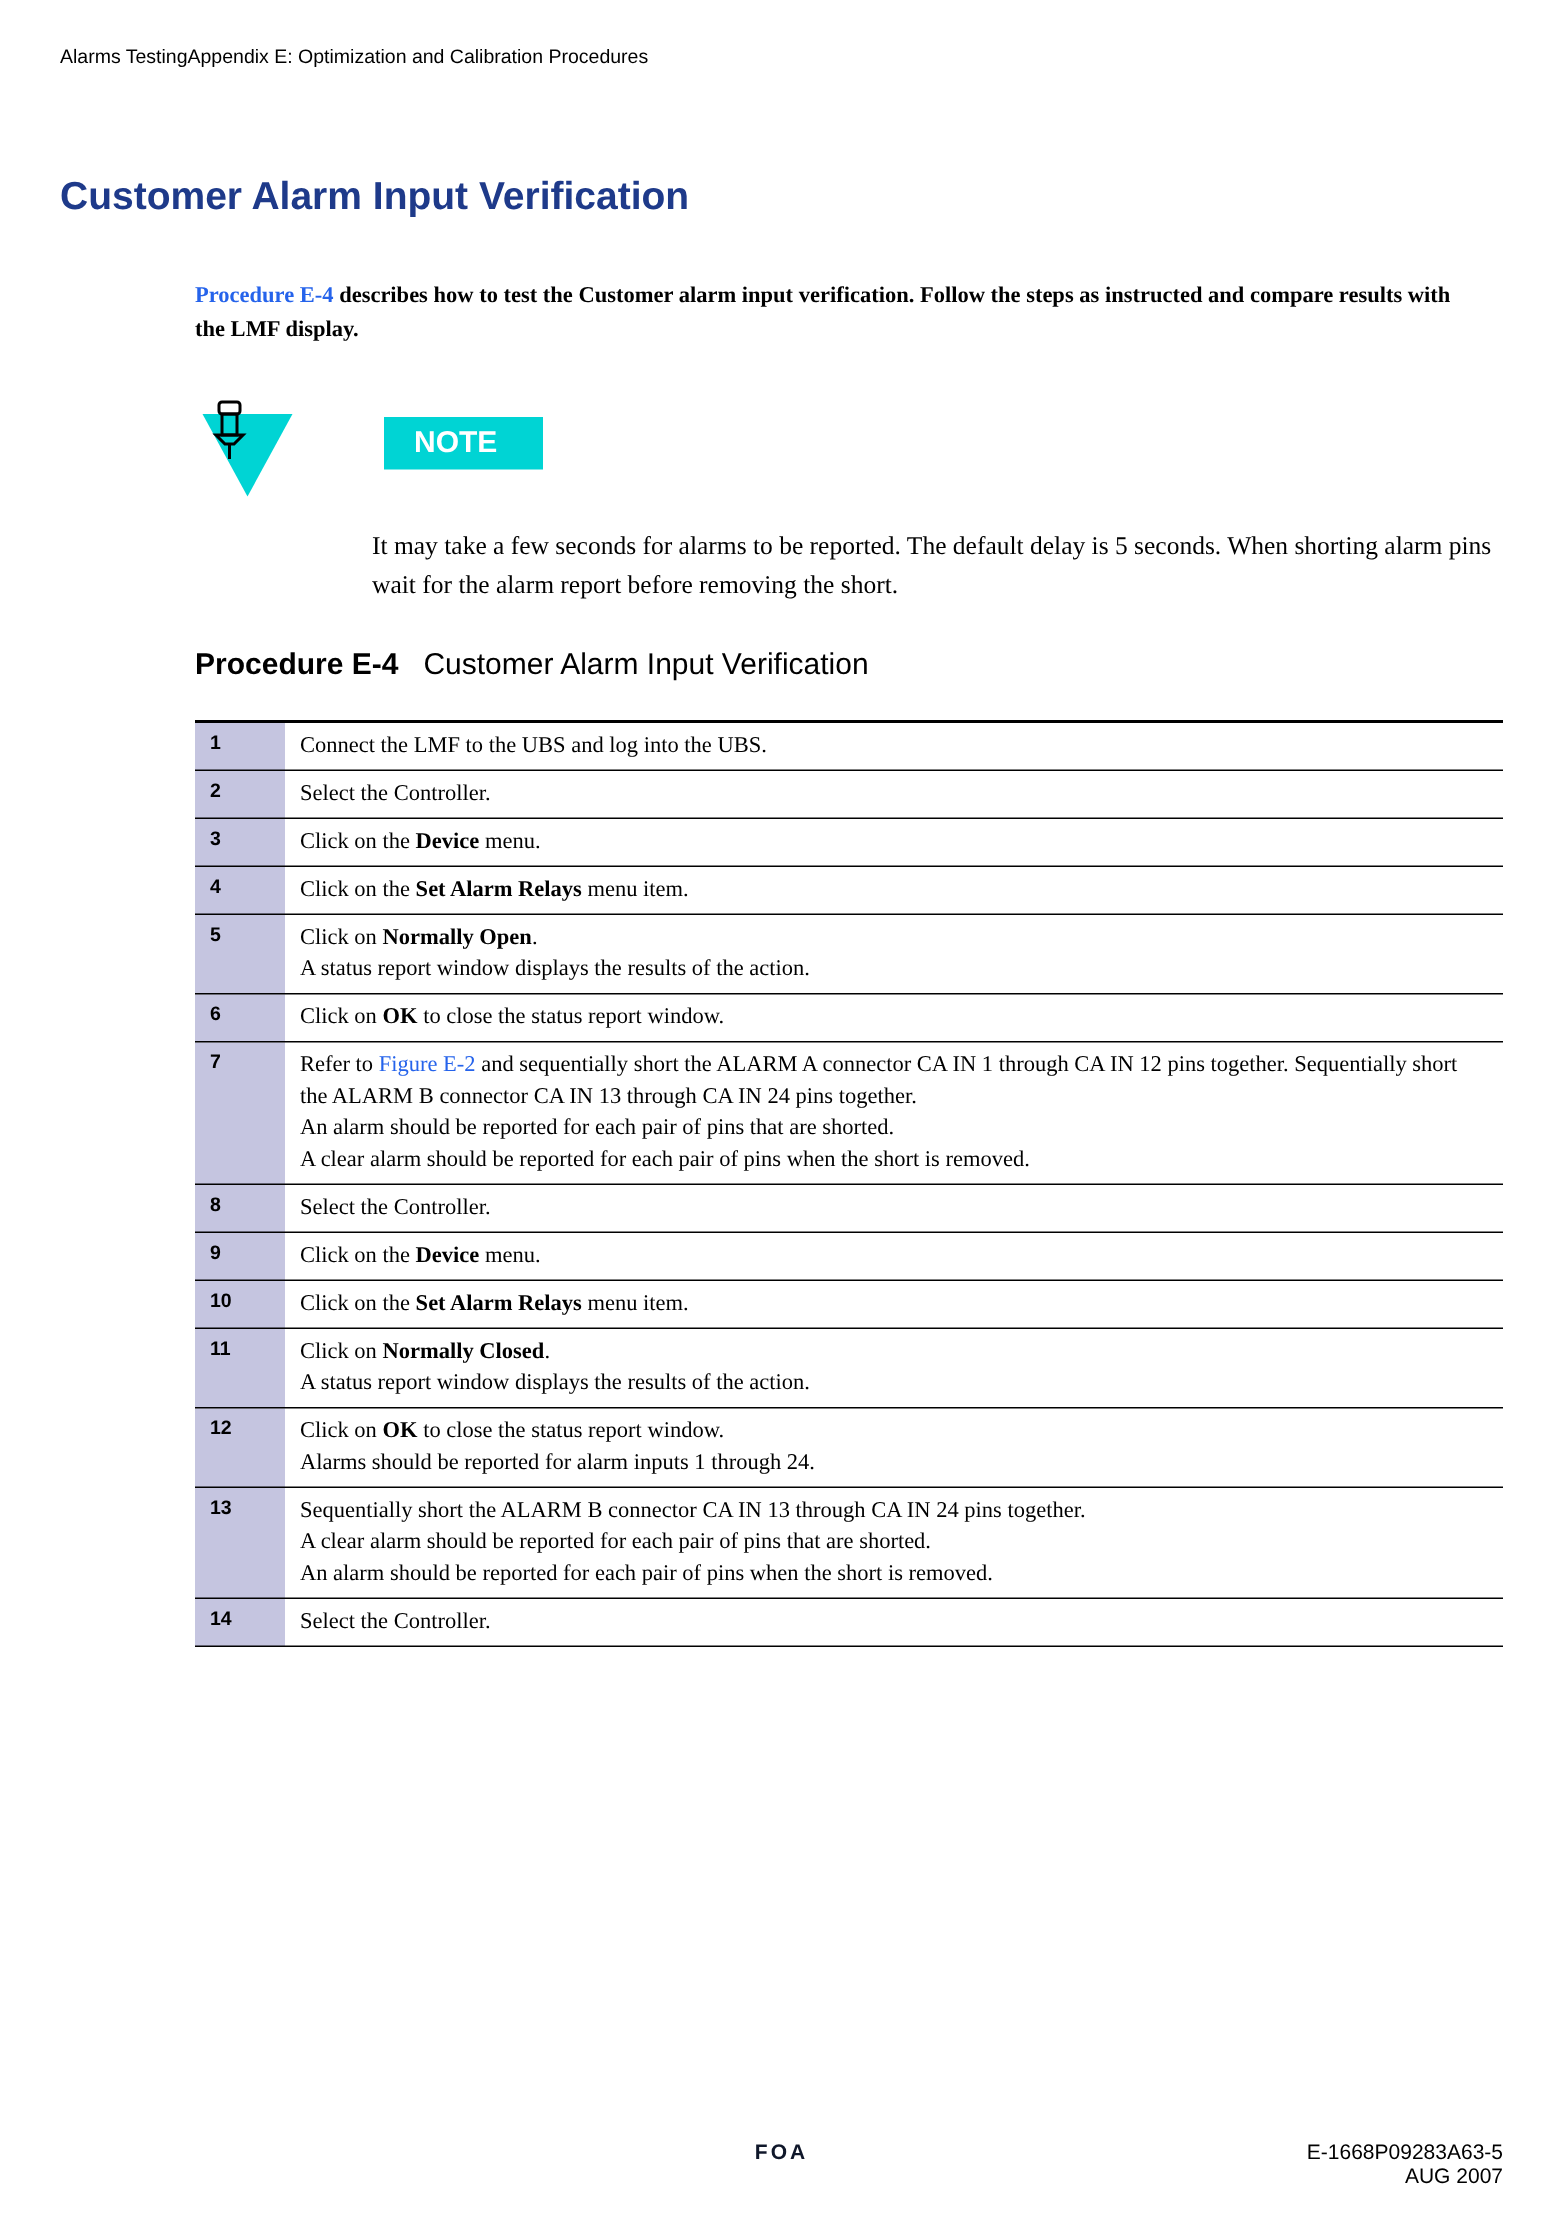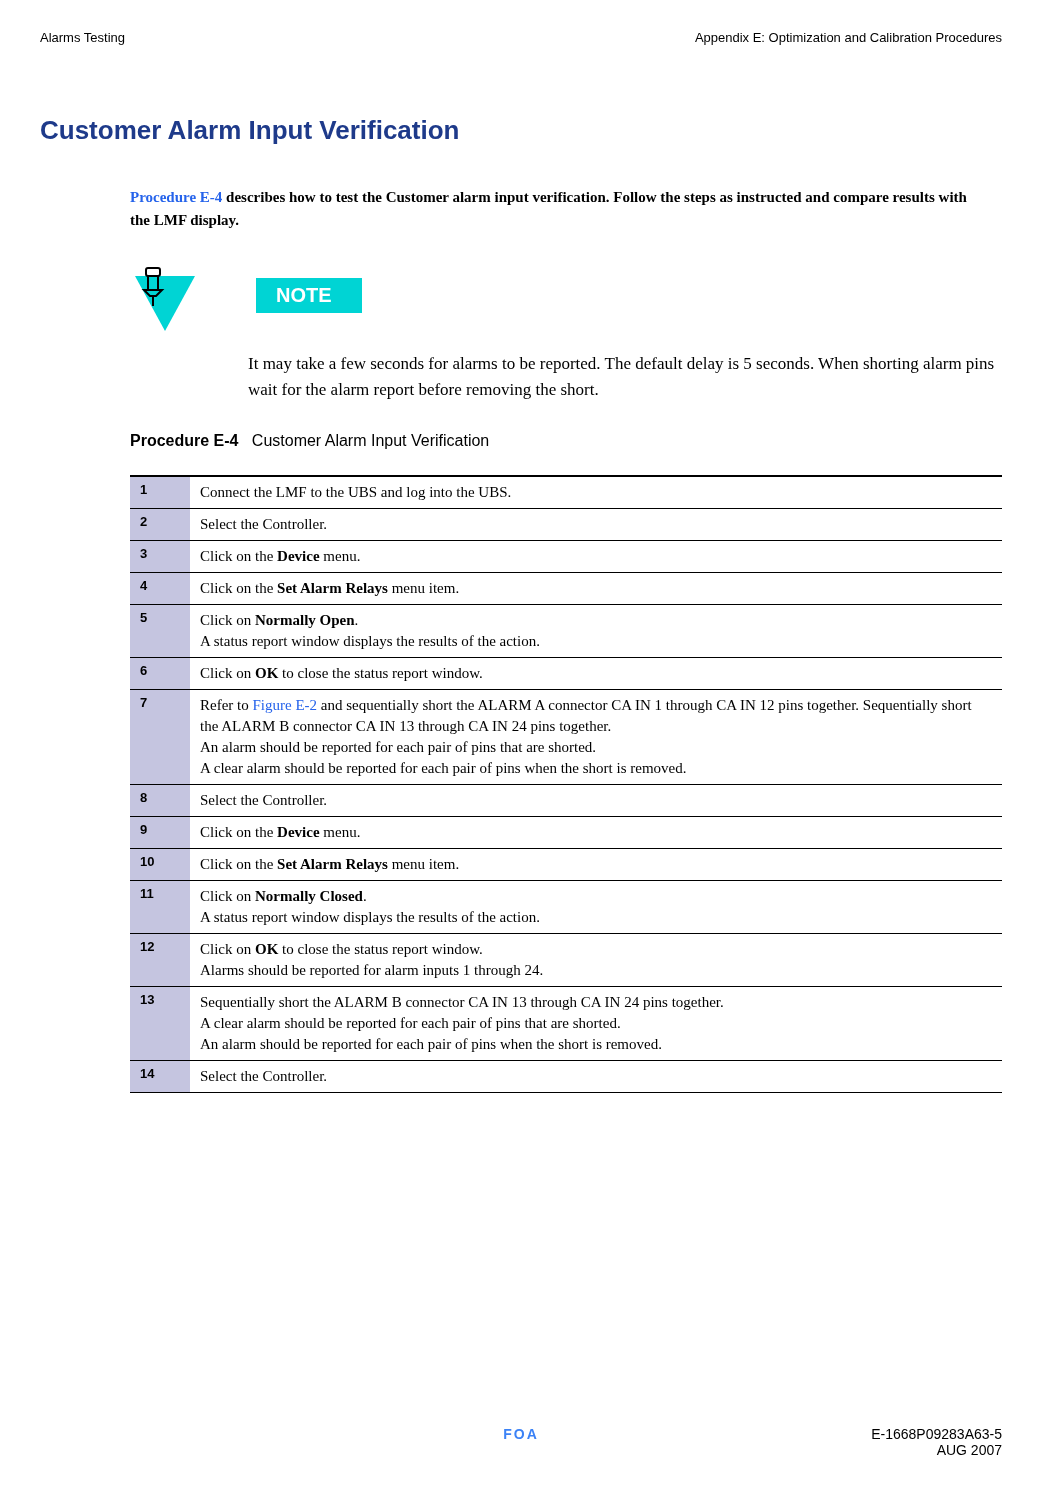--- a/index.html
+++ b/index.html
@@ -11,21 +11,21 @@
       font-family: Georgia, 'Times New Roman', serif;
       background: #fff;
       color: #000;
       width: 1042px;
       height: 1488px;
       position: relative;
       padding: 30px 40px;
     }
     .header {
       display: flex;
-      justify-content: space-between;
+      justify-content: flex-start;
       font-family: Verdana, Arial, sans-serif;
       font-size: 13px;
       margin-bottom: 70px;
     }
     .main-title {
       font-family: Verdana, Arial, sans-serif;
       font-size: 26px;
       font-weight: bold;
       color: #1e3a8a;
       margin-bottom: 40px;
@@ -84,21 +84,21 @@
       margin-top: 12px;
     }
     .note-text {
       margin-left: 118px;
       font-size: 17px;
       line-height: 1.5;
     }
     .procedure-title {
       margin-left: 90px;
       font-family: Verdana, Arial, sans-serif;
-      font-size: 16px;
+      font-size: 20px;
       margin-bottom: 25px;
       margin-top: 14px;
     }
     .procedure-title .proc-label {
       font-weight: bold;
     }
     .procedure-table {
       margin-left: 90px;
       width: calc(100% - 90px);
       border-collapse: collapse;
@@ -133,21 +133,21 @@
       right: 40px;
       display: flex;
       justify-content: flex-end;
       font-family: Verdana, Arial, sans-serif;
       font-size: 14px;
     }
     .footer-center {
       position: absolute;
       left: 50%;
       transform: translateX(-50%);
-      color: #3b82f6;
+      color: #0f172a;
       font-weight: bold;
       letter-spacing: 2px;
     }
     .footer-right {
       text-align: right;
     }
   </style>
 </head>
 <body>
 

